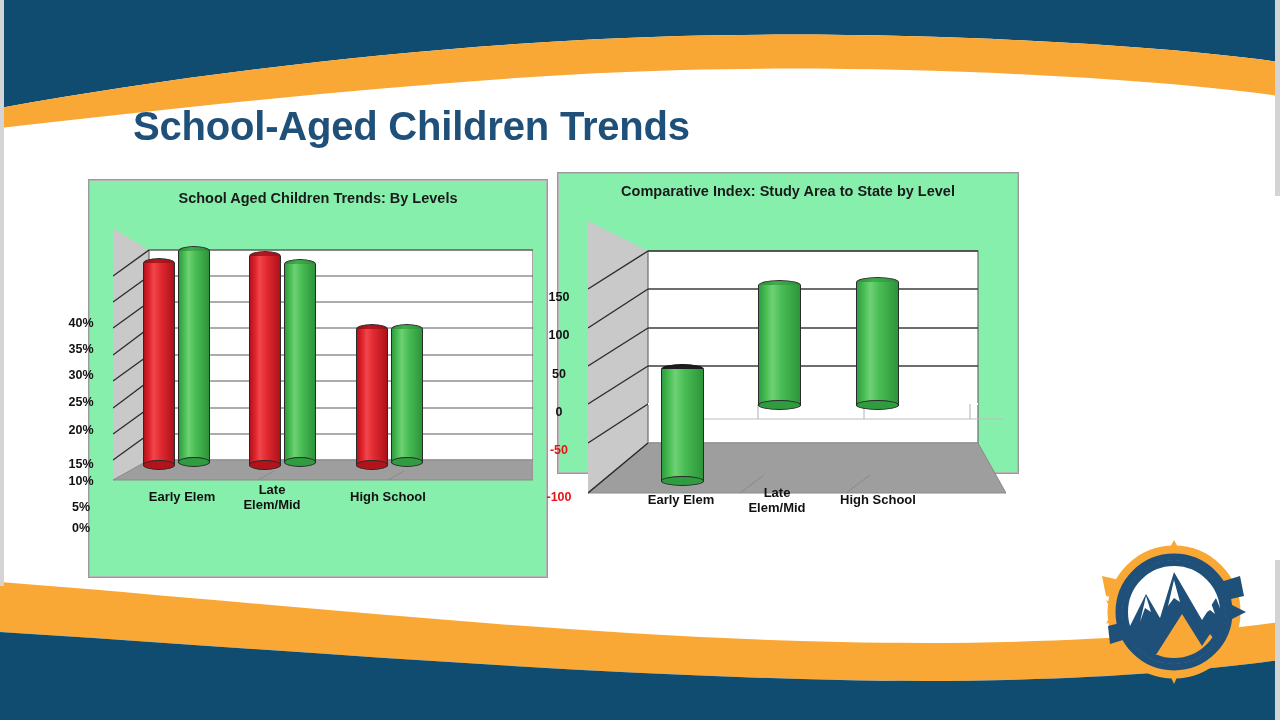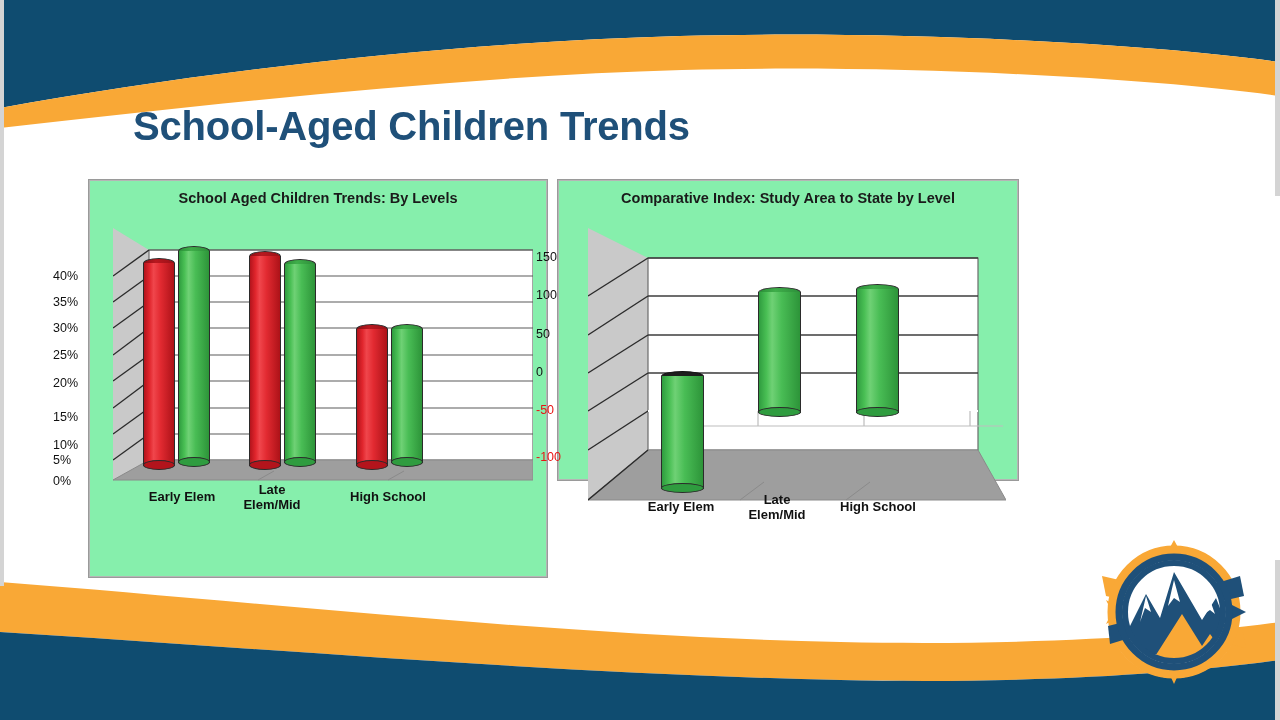--- a/index.html
+++ b/index.html
@@ -29,35 +29,35 @@
   }
 
   
   .panel {
     position:absolute;
     background:#86efac;
     border:1px solid #9a9a9a;
     box-shadow:0 0 0 1px #b5b5b5 inset;
   }
   #panel-left  { left:88px;  top:179px; width:460px; height:399px; }
-  #panel-right { left:557px; top:179px; width:462px; height:302px; }
+  #panel-right { left:557px; top:172px; width:462px; height:302px; }
 
   .chart-title {
     position:absolute; left:0; right:0; top:10px;
     text-align:center; font-size:14.5px; font-weight:bold; color:#1a1a1a;
     white-space:nowrap;
   }
 
   .plot { position:absolute; }
   #plot-left  { left:24px; top:48px;  width:420px; height:275px; }
   #plot-right { left:30px; top:48px;  width:418px; height:285px; }
 
   .axis-label {
-    position:absolute; font-size:12.5px; font-weight:normal; color:#111;
-    text-align:left; white-space:nowrap;
+    position:absolute; font-size:12.5px; font-weight:bold; color:#111;
+    text-align:center; white-space:nowrap;margin-top:47px;
   }
   .axis-label.neg { color:#e81414; }
 
   .cat-label {
     position:absolute; font-size:13px; font-weight:bold; color:#111;
     text-align:center; white-space:nowrap; line-height:15px;
   }
 
   
   .legend {
@@ -181,21 +181,21 @@
         </g>
       </svg>
 
       
       <div class="axis-label" style="left:-60px; top:41px; width:56px;">40%</div>
       <div class="axis-label" style="left:-60px; top:67px; width:56px;">35%</div>
       <div class="axis-label" style="left:-60px; top:93px; width:56px;">30%</div>
       <div class="axis-label" style="left:-60px; top:120px; width:56px;">25%</div>
       <div class="axis-label" style="left:-60px; top:148px; width:56px;">20%</div>
       <div class="axis-label" style="left:-60px; top:182px; width:56px;">15%</div>
-      <div class="axis-label" style="left:-60px; top:210px; width:56px;">10%</div>
+      <div class="axis-label" style="left:-60px; top:199px; width:56px;">10%</div>
       <div class="axis-label" style="left:-60px; top:225px; width:56px;">5%</div>
       <div class="axis-label" style="left:-60px; top:246px; width:56px;">0%</div>
 
       
       <div class="cyl red" style="left:30px;  bottom:33px; width:32px; height:212px;  z-index:5;">
           <div class="cap"></div>
           <div class="body"></div>
           <div class="bot"></div>
         </div>
       <div class="cyl green" style="left:65px;  bottom:36px; width:32px; height:221px;  z-index:4;">

